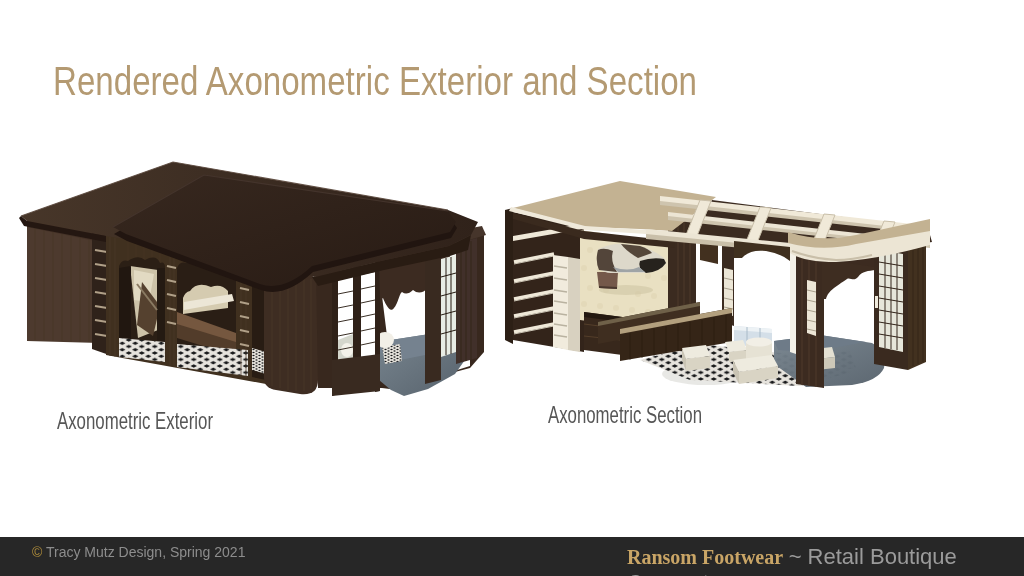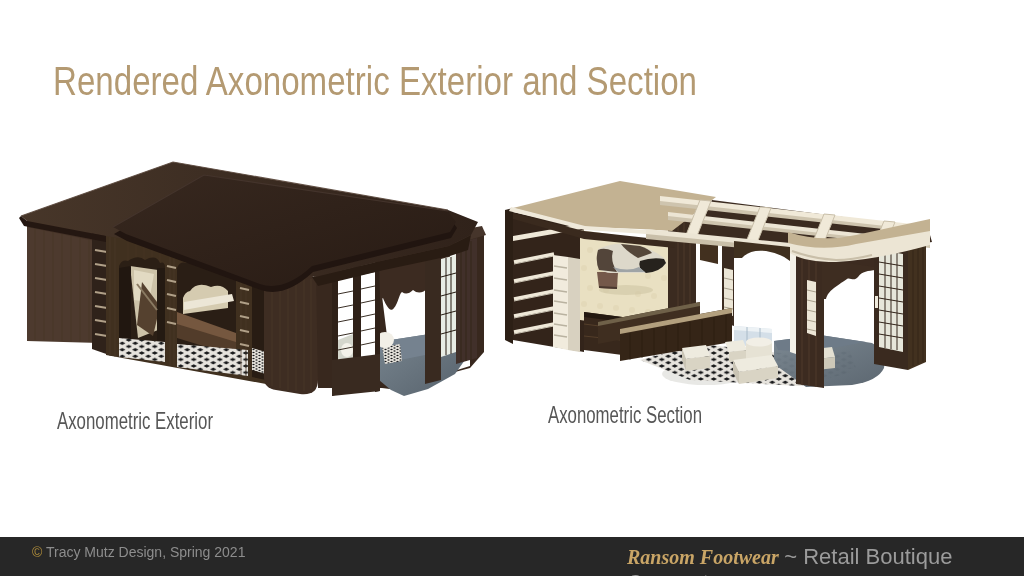--- a/index.html
+++ b/index.html
@@ -449,15 +449,15 @@
 <svg width="260" height="30">
       <text x="0" y="22" font-size="24" fill="#565656" textLength="154" lengthAdjust="spacingAndGlyphs">Axonometric Section</text>
     </svg>
 </div>
 
 <div class="abs" style="left:0;top:537px;width:1024px;height:39px;background:#272727"></div>
 
 <div class="abs" style="left:32px;top:544px;font-size:14px;color:#8d8d8d"><span style="color:#ad8b3a">©</span> Tracy Mutz Design, Spring 2021</div>
 
 <div class="abs" style="left:627px;top:544px;font-size:20px;color:#9b9b9b">
-<span style="font-family:'Liberation Serif',serif;font-style:italic;font-weight:bold;color:#c9a566">Ransom Footwear</span>
+<span style="font-family:'Liberation Serif',serif;font-weight:bold;color:#c9a566">Ransom Footwear</span>
 <span style="font-size:22px"> ~ Retail Boutique Concept</span>
 </div>
 
 </body></html>

